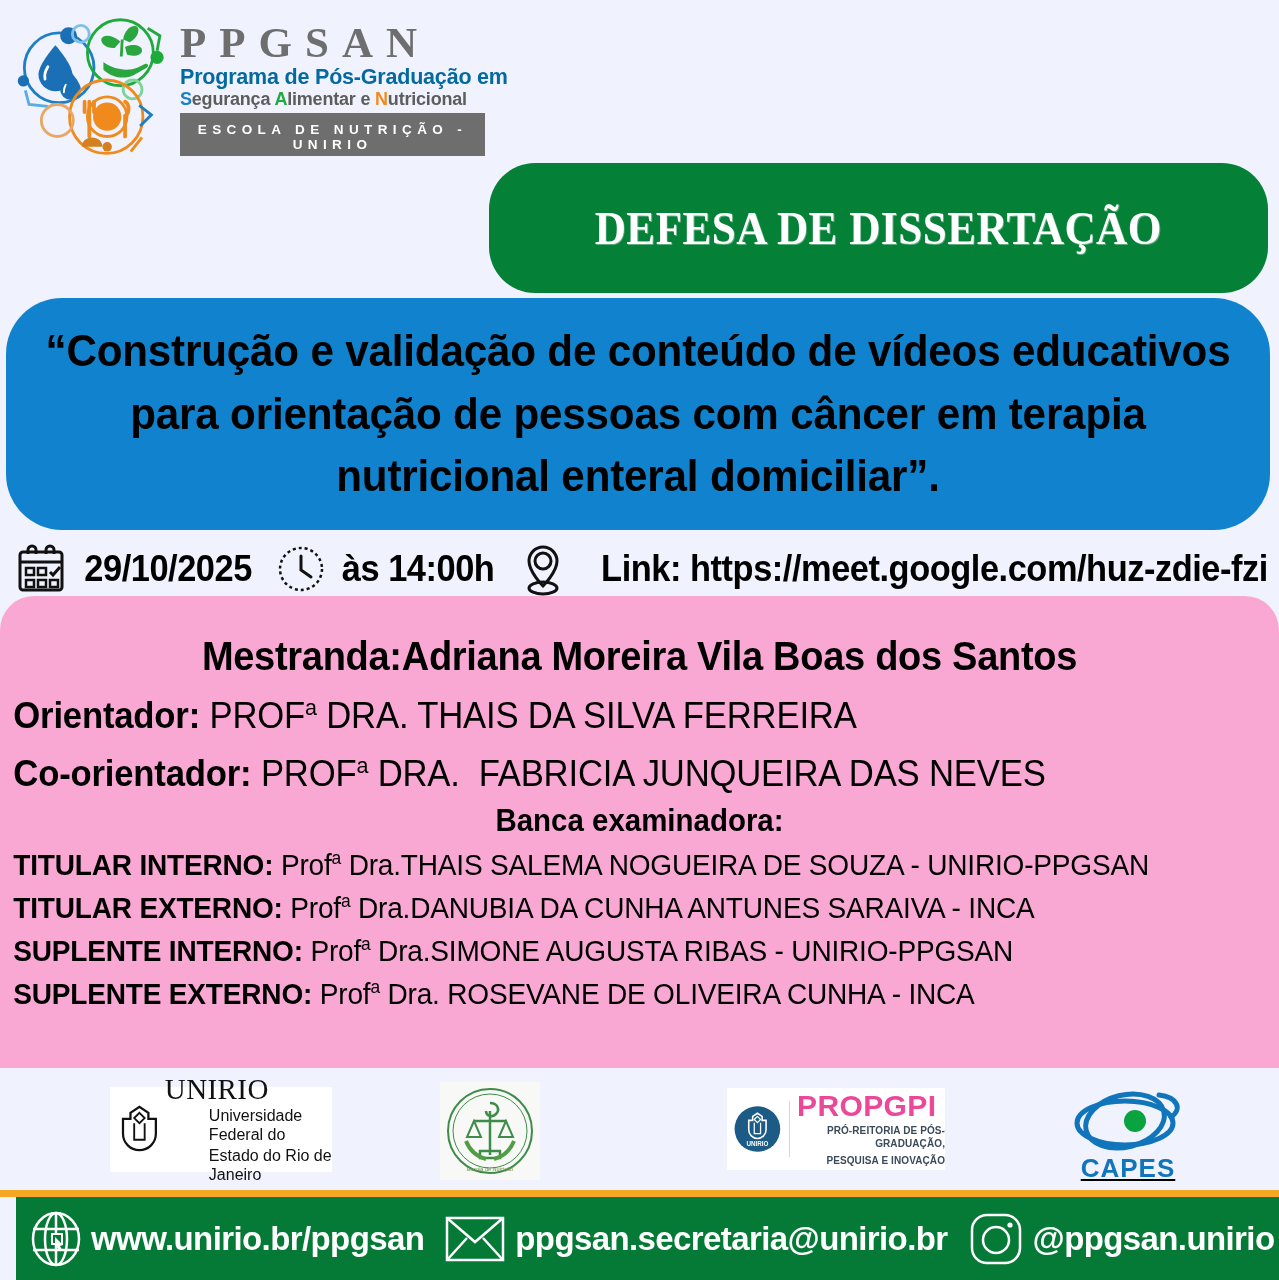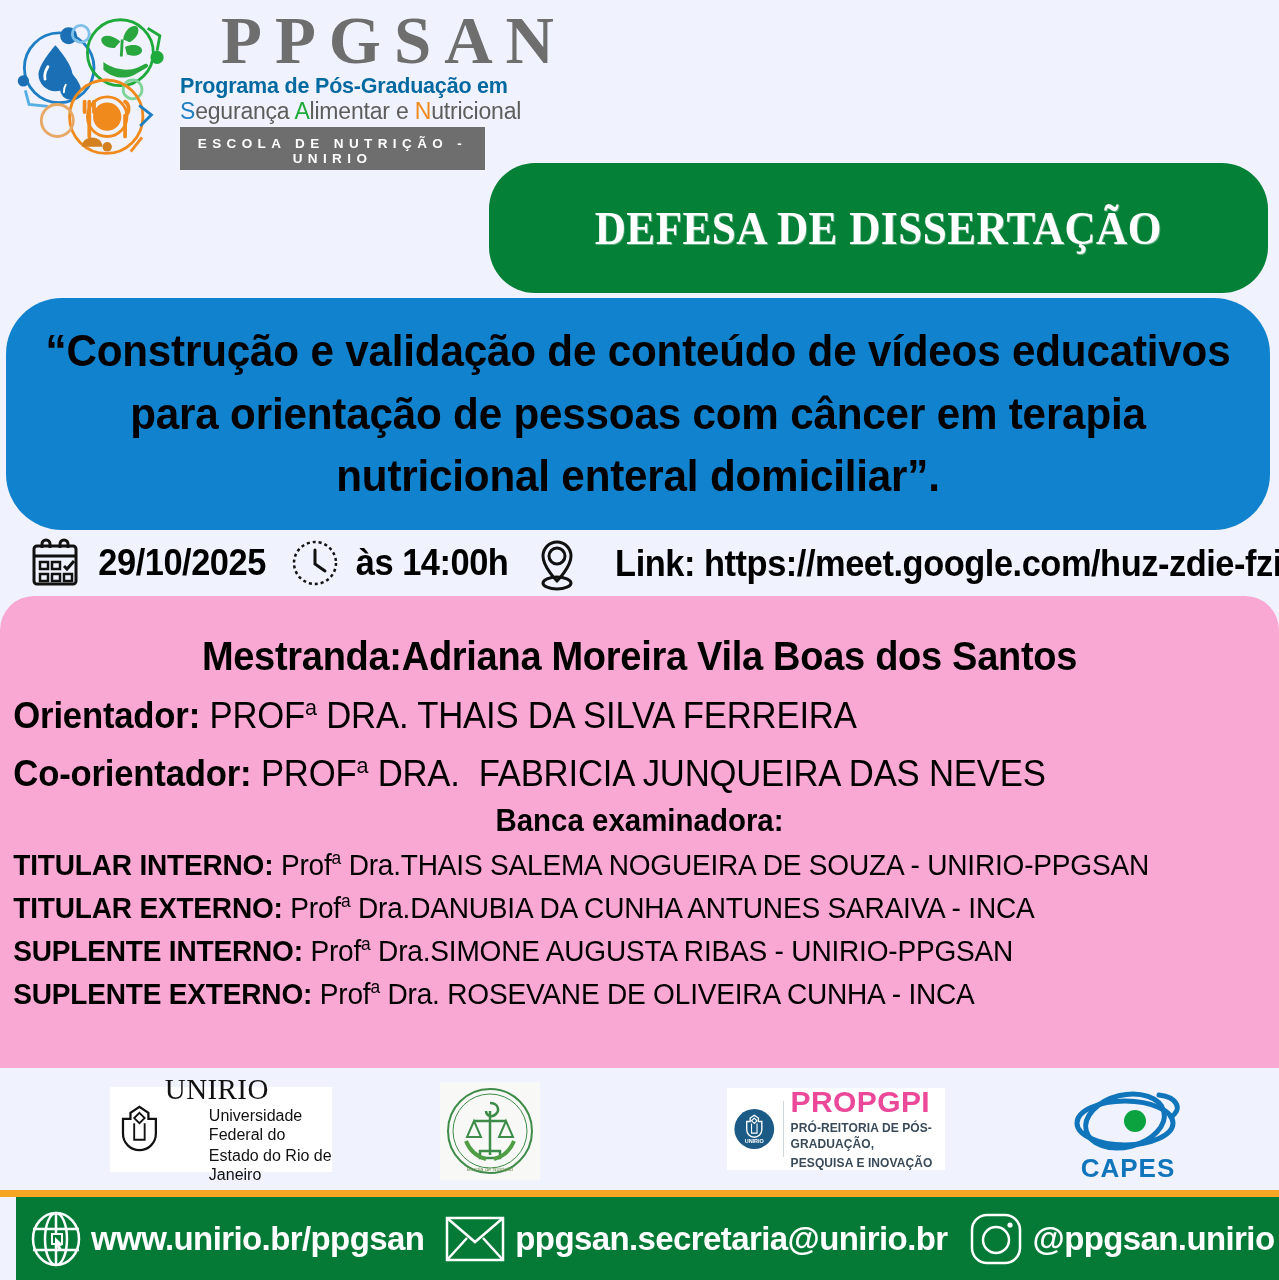--- a/index.html
+++ b/index.html
@@ -15,30 +15,30 @@
   
   .logo-block {
     position:absolute; left:14px; top:10px;
     width:500px; height:155px;
     display:flex; align-items:center; gap:6px;
   }
   .logo-mark { width:160px; height:150px; flex:0 0 160px; position:relative; }
   .logo-text { flex:1; padding-top:4px; }
   .logo-ppgsan {
     font-family:"Liberation Serif", serif;
-    font-weight:700; font-size:67px; color:#6e6e6e;
-    letter-spacing:13px; line-height:0.95;margin-left:41px;
+    font-weight:700; font-size:43px; color:#6e6e6e;
+    letter-spacing:13px; line-height:0.95;
   }
   .logo-l2 {
     font-size:21.5px; font-weight:700; color:#0369a1;
     line-height:1.13; letter-spacing:-0.2px; margin-top:1px;
     white-space:nowrap;
   }
   .logo-l3 {
-    font-size:23px; font-weight:400; color:#5d5d5d;
+    font-size:18px; font-weight:700; color:#5d5d5d;
     line-height:1.13; letter-spacing:-0.2px; white-space:nowrap;
   }
   .logo-l3 .s{color:#1f7fc4;} .logo-l3 .a{color:#1faa3c;} .logo-l3 .n{color:#f08a1d;}
   .logo-bar {
     margin-top:3px; background:#6e6e6e; color:#fff;
     font-size:13.5px; font-weight:700; letter-spacing:5.4px;
     text-align:center; padding:9px 0 4px 0; width:305px;
   }
 
   
@@ -65,22 +65,22 @@
   }
   .blue-box .ttl {
     font-family:"Liberation Sans Narrow","Liberation Sans", sans-serif;
     font-weight:700; font-size:43.5px; color:#000;
     text-align:center; line-height:1.44;
     transform:scaleX(0.97); letter-spacing:-0.2px;
   }
 
   
   .info-row {
-    position:absolute; left:14px; top:536px; width:1125px; height:66px;
-    display:flex; align-items:flex-start;
+    position:absolute; left:0; top:536px; width:1125px; height:66px;
+    display:flex; align-items:center;
   }
   .info-item { display:flex; align-items:center; }
   .info-item .lbl {
     font-weight:700; font-size:37px; color:#000;
     transform:scaleX(0.93); white-space:nowrap; letter-spacing:-0.5px;
   }
   .ico { flex:0 0 auto; display:block; }
 
   
   .orange-panel {
@@ -132,25 +132,25 @@
     position:absolute; left:727px; top:1088px;
     width:218px; height:82px; background:#fff;
     display:flex; align-items:center; gap:7px; padding-left:6px;
   }
   .lg-propgpi .divider { width:1.5px; height:56px; background:#cfd6dd; }
   .lg-propgpi .ptxt { line-height:1; }
   .lg-propgpi .pbig {
     font-size:30px; font-weight:700; color:#ec4899; letter-spacing:0.4px;
   }
   .lg-propgpi .psml {
-    font-size:12px; font-weight:700; color:#3a4a58;
-    line-height:1.35; margin-top:3px; letter-spacing:0.1px;
-  }
-
-  .lg-capes { position:absolute; left:1063px; top:1083px; width:130px; height:100px; }
+    font-size:10px; font-weight:700; color:#3a4a58;
+    line-height:1.35; margin-top:3px; letter-spacing:0.1px;text-align:right;
+  }
+
+  .lg-capes { position:absolute; left:1063px; top:1083px; width:130px; height:100px;text-decoration:underline; }
   .lg-capes .ctxt {
     text-align:center; font-size:26px; font-weight:700;
     color:#1175bb; letter-spacing:1px; margin-top:-4px;
   }
 
   
   .footer-accent {
     position:absolute; left:0; top:1190px; width:1279px; height:7px;
     background:#f5a623;
   }

